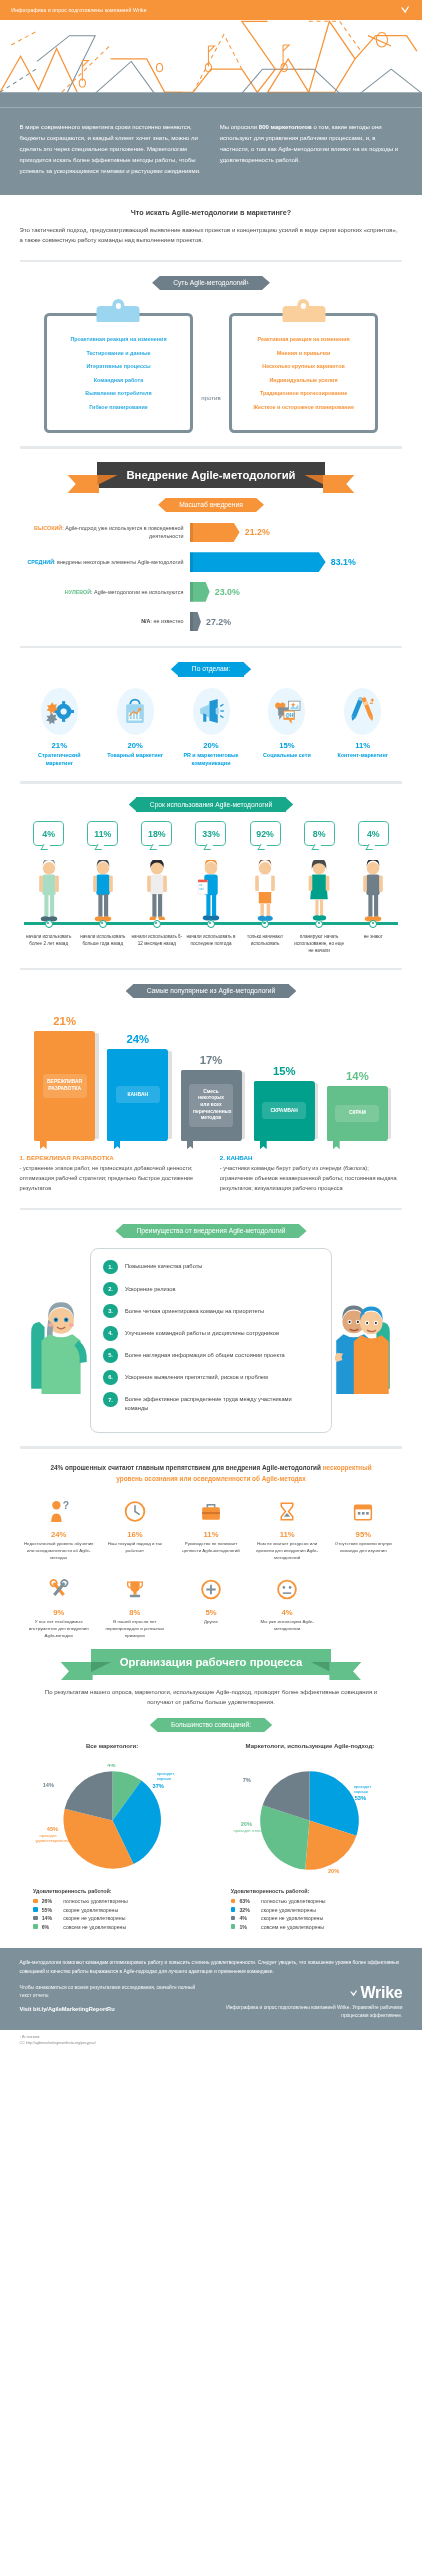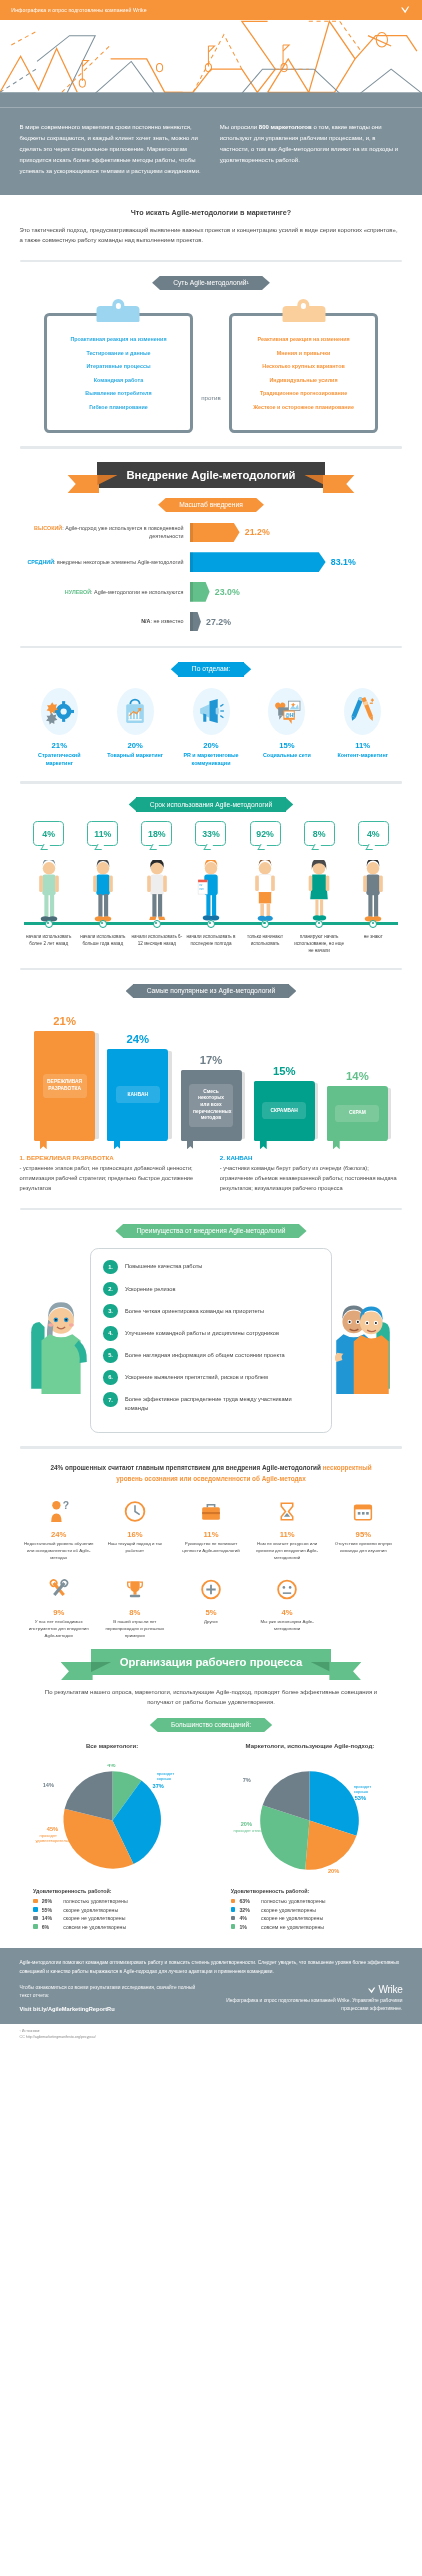--- a/index.html
+++ b/index.html
@@ -269,21 +269,21 @@
   .legrow { display: flex; align-items: center; gap: 4.1px; font-size: 5.2px; margin-bottom: 2.6px; color: #4a4a4a; }
   .legrow b { font-weight: bold; min-width: 17.5px; }
   .swatch { width: 4.6px; height: 4.6px; border-radius: 1px; display: inline-block; }
 
   
   .footer { background: #7e909a; color: #fff; padding: 11.3px 19.6px 9.3px; margin-top: 15.5px; }
   .footer p { font-size: 4.9px; line-height: 1.7; }
   .footer .cta { font-size: 5.7px; font-weight: bold; margin-top: 4.1px; }
   .footer-bottom { display: flex; justify-content: space-between; align-items: flex-start; margin-top: 8.2px; }
   .footer-note { font-size: 4.1px; line-height: 1.65; max-width: 222px; opacity: .95; }
-  .wrike-logo { font-size: 10px; font-weight: normal; color: #fff; letter-spacing: -0.3px; }
+  .wrike-logo { font-size: 16px; font-weight: bold; color: #fff; letter-spacing: -0.3px; }
   .refs { background: #fff; padding: 5.2px 19.6px 8.2px; font-size: 3.6px; color: #8a8a8a; line-height: 1.6; }
 </style>
 </head>
 <body>
 
 <div class="page">
 
   <div class="topbar">
     <span class="topbar-text">Инфографика и опрос подготовлены компанией Wrike</span>
     <span class="check-logo">

